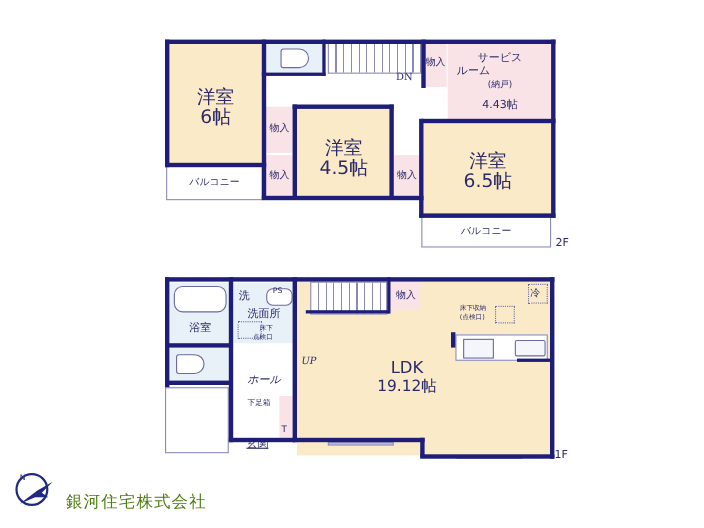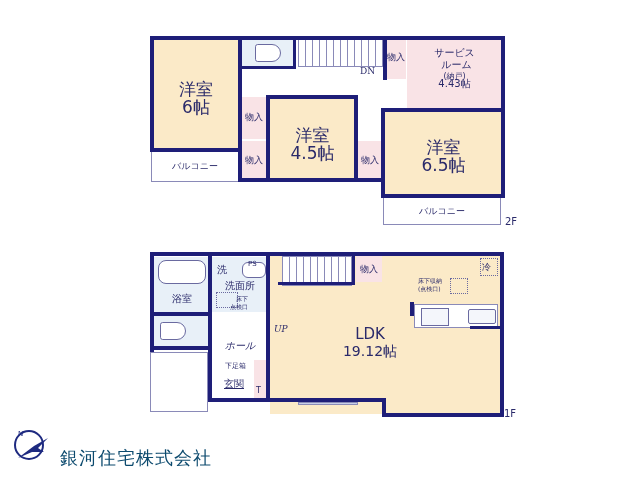--- a/index.html
+++ b/index.html
@@ -52,23 +52,23 @@
   <div class="lbl big" style="left:270px;top:144px;width:85px;">4.5帖</div>
 
   <div class="room pink" style="left:358px;top:141px;width:24px;height:38px;"></div>
   <div class="lbl sm" style="left:358px;top:155px;width:24px;">物入</div>
 
   <div class="room pink" style="left:386px;top:39px;width:20px;height:40px;"></div>
   <div class="lbl sm" style="left:384px;top:52px;width:24px;">物入</div>
 
   <div class="room pink" style="left:407px;top:39px;width:95px;height:70px;"></div>
   <div class="lbl sm" style="left:407px;top:47px;width:95px;font-size:10px;">サービス</div>
-  <div class="lbl sm" style="left:409px;top:59px;width:95px;font-size:10px;">ルーム</div>
+  <div class="lbl sm" style="left:383px;top:59px;width:95px;font-size:10px;">ルーム</div>
   <div class="lbl sm" style="left:407px;top:72px;width:95px;font-size:8px;">(納戸)</div>
-  <div class="lbl sm" style="left:407px;top:78px;width:95px;font-size:10px;">4.43帖</div>
+  <div class="lbl sm" style="left:407px;top:90px;width:95px;font-size:10px;">4.43帖</div>
 
   <div class="room yellow" style="left:385px;top:112px;width:117px;height:84px;"></div>
   <div class="lbl big" style="left:385px;top:138px;width:117px;">洋室</div>
   <div class="lbl big" style="left:385px;top:156px;width:117px;">6.5帖</div>
 
   <div class="thin white" style="left:383px;top:197px;width:118px;height:28px;"></div>
   <div class="lbl sm" style="left:383px;top:206px;width:118px;">バルコニー</div>
 
   <div class="lbl sm" style="left:505px;top:216px;font-size:10px;text-align:center;">2F</div>
 
@@ -105,21 +105,21 @@
   <div class="lbl xs" style="left:248px;top:246px;font-size:7px;margin-top:14px;">PS</div>
 
   <div class="room blue" style="left:154px;top:316px;width:54px;height:32px;"></div>
   <div class="abs" style="left:160px;top:322px;width:24px;height:16px;border:1px solid #6a6aa0;border-radius:3px 10px 10px 3px;background:#fff;"></div>
 
   <div class="room white" style="left:212px;top:316px;width:56px;height:42px;"></div>
   <div class="lbl sm" style="left:212px;top:340px;width:56px;font-size:10px;font-style:italic;">ホール</div>
 
   <div class="room white" style="left:212px;top:360px;width:44px;height:38px;"></div>
   <div class="lbl xs" style="left:225px;top:362px;font-size:7px;">下足箱</div>
-  <div class="lbl sm" style="left:212px;top:378px;width:44px;font-size:10px;text-decoration:underline;">玄関</div>
+  <div class="lbl sm" style="left:212px;top:398px;width:44px;font-size:10px;text-decoration:underline;">玄関</div>
   <div class="room pink" style="left:254px;top:360px;width:12px;height:38px;"></div>
   <div class="lbl xs" style="left:256px;top:386px;font-size:8px;">T</div>
 
   <div class="thin white" style="left:150px;top:352px;width:58px;height:60px;"></div>
 
   <div class="room yellow" style="left:270px;top:256px;width:230px;height:158px;"></div>
   <div class="room yellow" style="left:385px;top:395px;width:115px;height:20px;"></div>
   <div class="stairs" style="left:282px;top:256px;width:70px;height:30px;"></div>
   <div class="lbl sm" style="left:274px;top:280px;font-style:italic;font-family:'DejaVu Serif',serif;margin-top:44px;">UP</div>
   <div class="room pink" style="left:356px;top:256px;width:26px;height:26px;"></div>
@@ -160,14 +160,14 @@
   <div class="wall" style="left:410px;top:302px;width:4px;height:14px;"></div>
   <div class="wall" style="left:470px;top:326px;width:32px;height:3px;"></div>
 </div>
 
 <div>
   <div class="abs" style="left:14px;top:430px;width:30px;height:30px;border:2px solid #1e2a80;border-radius:50%;box-sizing:border-box;"></div>
   <svg class="abs" style="left:14px;top:432px;" width="40" height="30" viewBox="0 0 40 30">
     <path d="M4 26 L20 14 L34 6 L24 16 L30 20 L18 20 Z" fill="#1e2a80"></path>
   </svg>
   <div class="lbl" style="left:18px;top:430px;font-size:7px;color:#1e2a80;">N</div>
-  <div class="lbl" style="left:60px;top:448px;font-size:18px;color:#0c4a6e;letter-spacing:1px;">銀河住宅株式会社</div>
+  <div class="lbl" style="left:60px;top:448px;font-size:15px;color:#4d7c0f;letter-spacing:1px;">銀河住宅株式会社</div>
 </div>
 
 </body></html>

